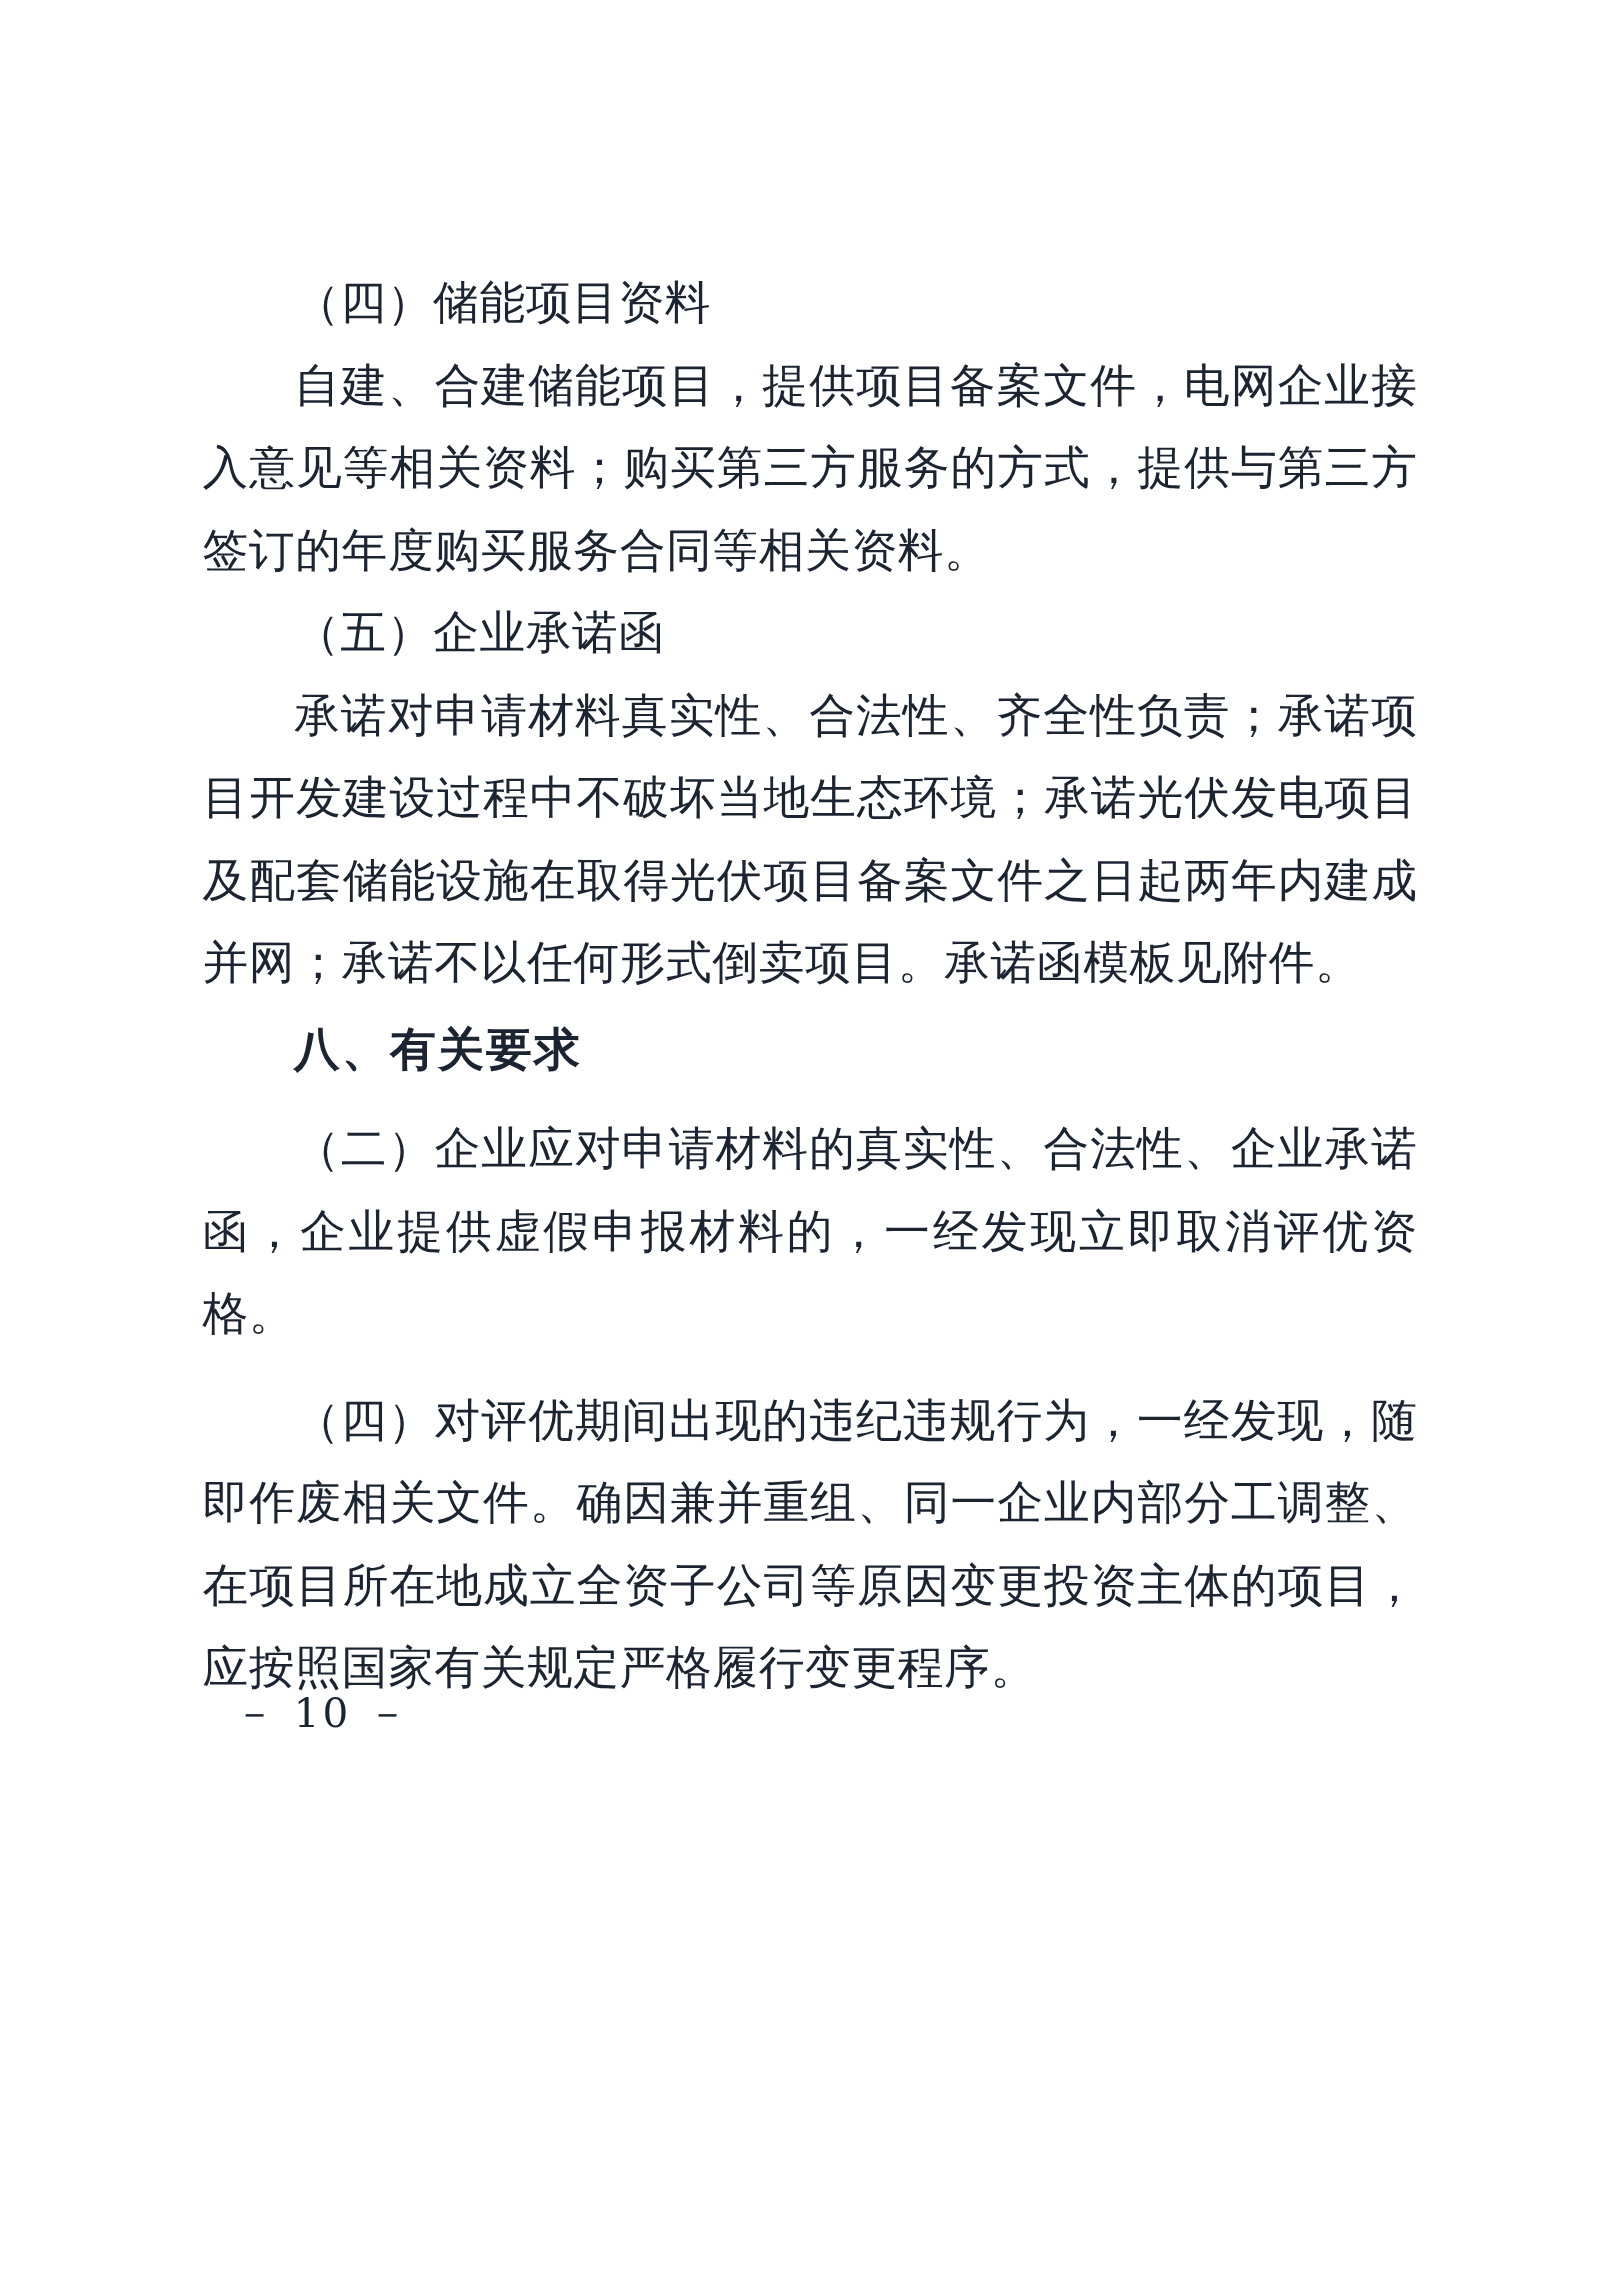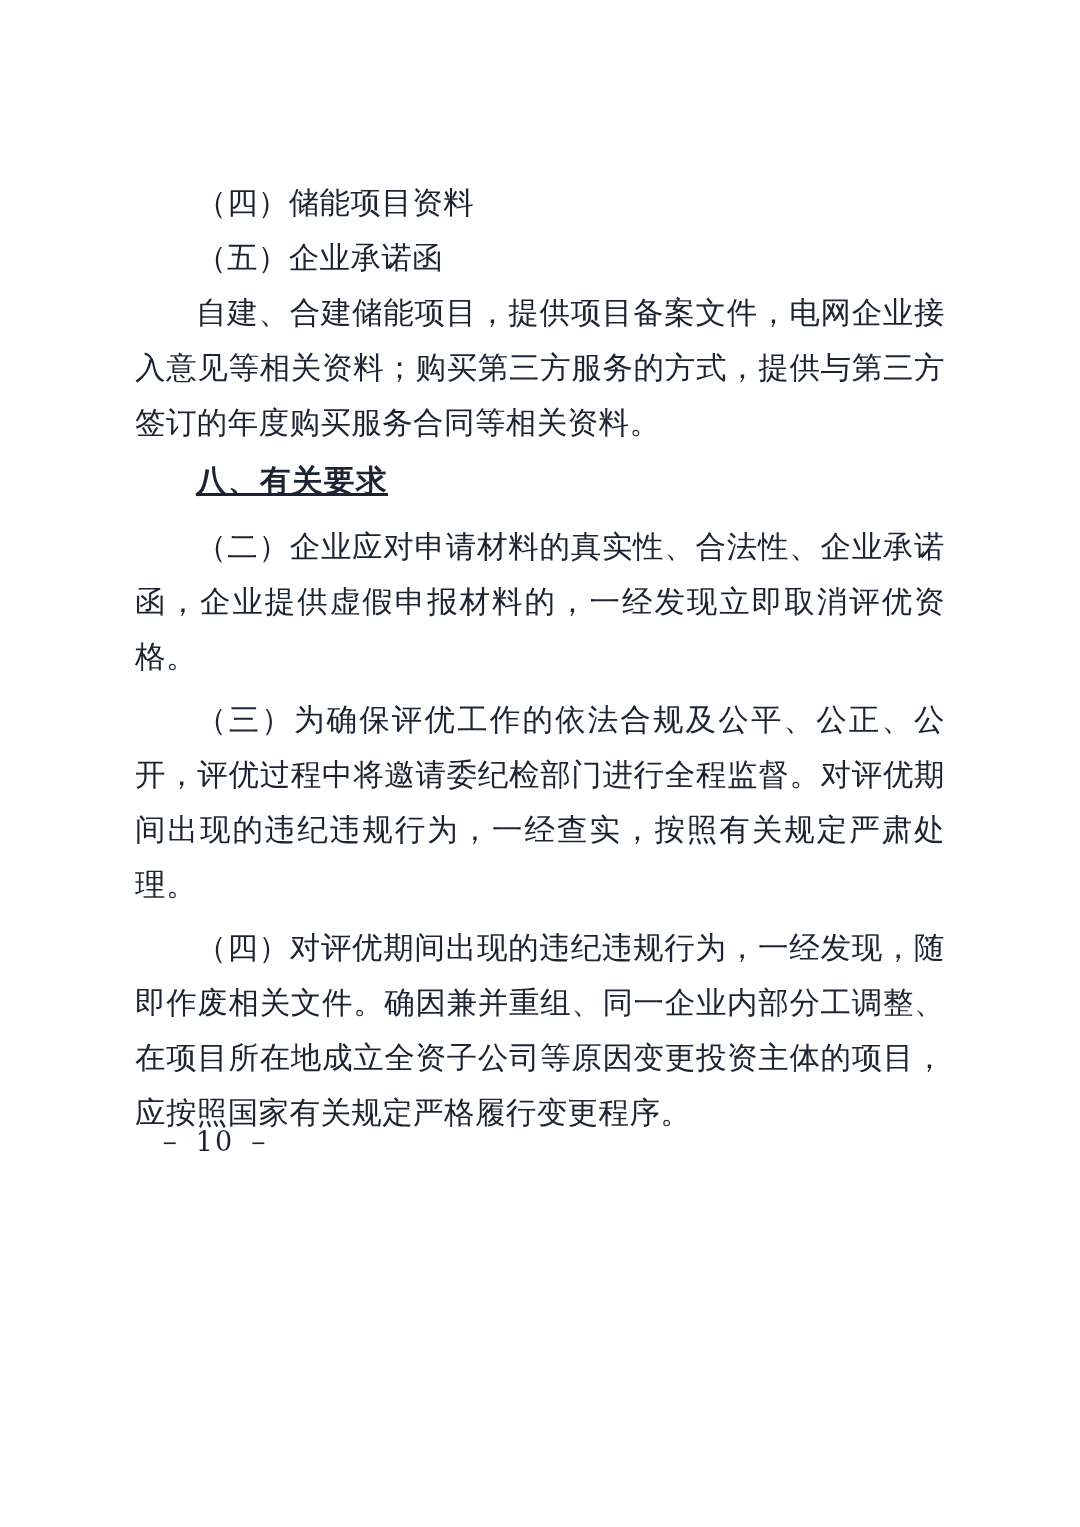--- a/index.html
+++ b/index.html
@@ -36,21 +36,20 @@
     text-indent: 2em;
   }
   .para.sub-head {
     font-weight: normal;
   }
   .section-head {
     margin: 0;
     text-indent: 2em;
     font-weight: bold;
     letter-spacing: 1.5px;
-    text-decoration: underline;
   }
   .gap-sm { height: 3px; }
   .gap-md { height: 8px; }
   .page-number {
     position: absolute;
     left: 0;
     right: 0;
     bottom: 78px;
     text-align: center;
     font-size: 27px;
@@ -64,39 +63,39 @@
   }
 </style>
 </head>
 <body>
 
 <div class="page">
   <div class="doc-body">
 
     <p class="para sub-head">（四）储能项目资料</p>
 
+    <p class="para">自建、合建储能项目，提供项目备案文件，电网企业接入意见等相关资料；购买第三方服务的方式，提供与第三方签订的年度购买服务合同等相关资料。</p>
+
     <p class="para sub-head">（五）企业承诺函</p>
 
-    <p class="para">自建、合建储能项目，提供项目备案文件，电网企业接入意见等相关资料；购买第三方服务的方式，提供与第三方签订的年度购买服务合同等相关资料。</p>
-
+    <p class="para">承诺对申请材料真实性、合法性、齐全性负责；承诺项目开发建设过程中不破坏当地生态环境；承诺光伏发电项目及配套储能设施在取得光伏项目备案文件之日起两年内建成并网；承诺不以任何形式倒卖项目。承诺函模板见附件。</p>
 
     <div class="gap-sm"></div>
 
     <p class="section-head">八、有关要求</p>
 
     <div class="gap-sm"></div>
 
 
     <div class="gap-md"></div>
 
     <p class="para">（二）企业应对申请材料的真实性、合法性、企业承诺函，企业提供虚假申报材料的，一经发现立即取消评优资格。</p>
 
     <div class="gap-md"></div>
 
-    <p class="para">（三）为确保评优工作的依法合规及公平、公正、公开，评优过程中将邀请委纪检部门进行全程监督。对评优期间出现的违纪违规行为，一经查实，按照有关规定严肃处理。</p>
 
     <div class="gap-md"></div>
 
     <p class="para">（四）对评优期间出现的违纪违规行为，一经发现，随即作废相关文件。确因兼并重组、同一企业内部分工调整、在项目所在地成立全资子公司等原因变更投资主体的项目，应按照国家有关规定严格履行变更程序。</p>
 
   </div>
 
   <div class="page-number">
     <span class="pn-inner">－ 10 －</span>
   </div>

